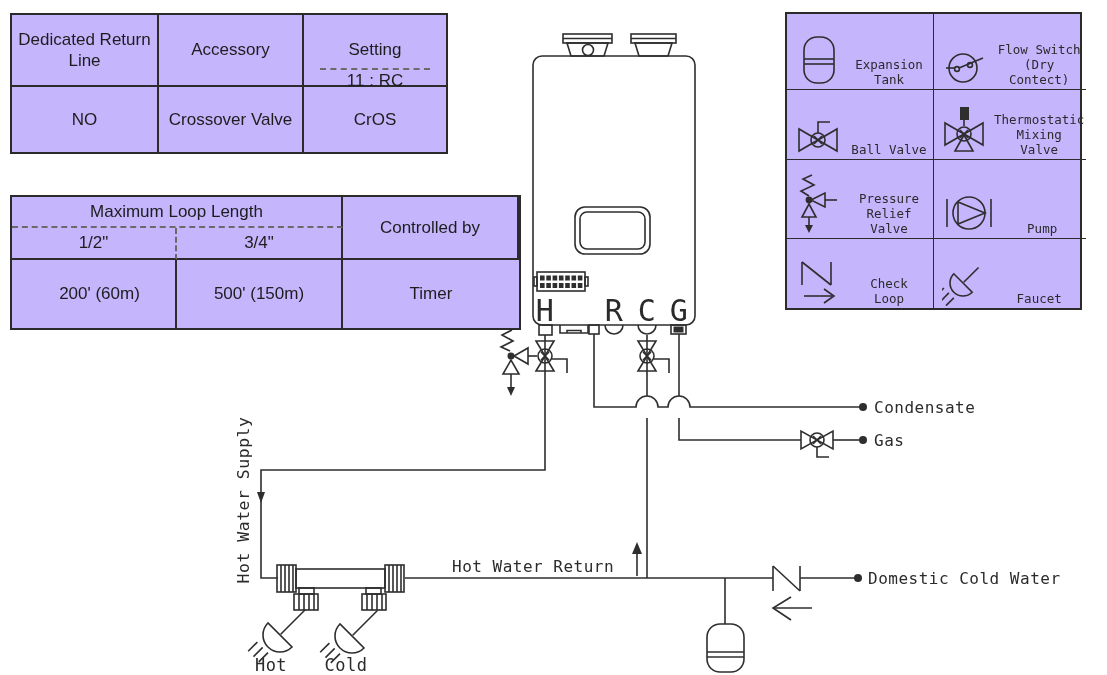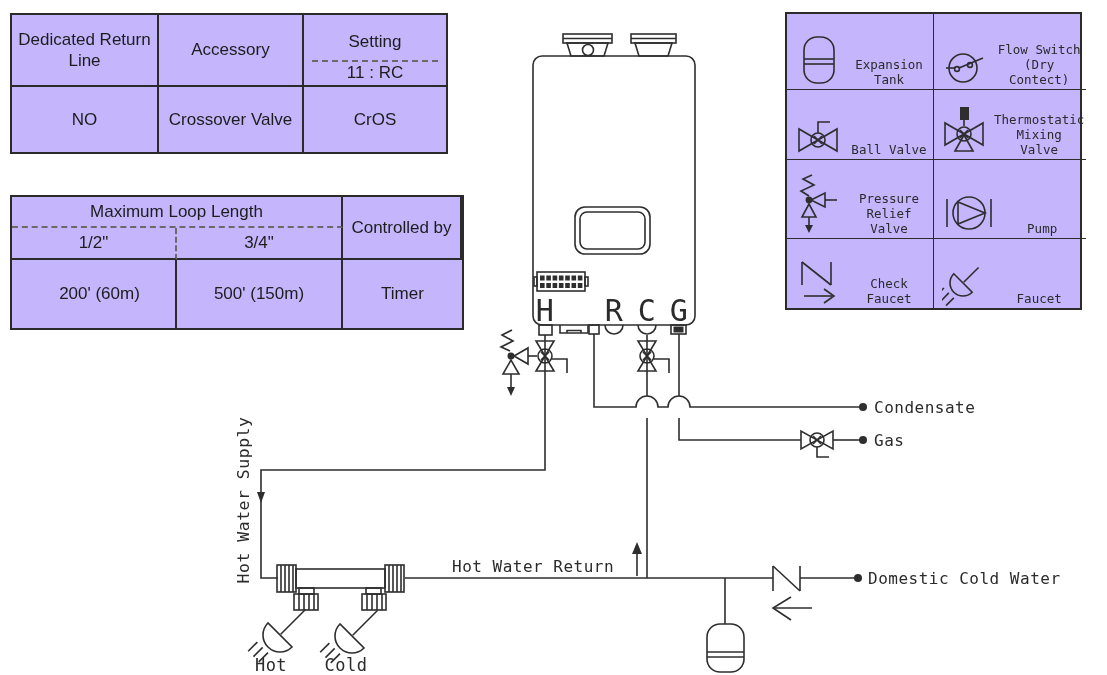--- a/index.html
+++ b/index.html
@@ -5,25 +5,25 @@
   html,body{margin:0;padding:0;background:#ffffff;}
   body{width:1107px;height:675px;position:relative;font-family:"Liberation Sans",sans-serif;color:#1d1d1d;}
   .abs{position:absolute;}
   
   .tbl{position:absolute;border:2px solid #2b2b2b;background:#c4b5fd;box-sizing:border-box;display:grid;}
   .cell{border-right:2px solid #2b2b2b;border-bottom:2px solid #2b2b2b;display:flex;align-items:center;justify-content:center;text-align:center;font-size:17px;line-height:1.25;box-sizing:border-box;padding:2px 4px;}
   .cell.last-col{border-right:none;}
   .cell.last-row{border-bottom:none;}
   
   #accessory-table{left:10px;top:13px;width:438px;height:141px;grid-template-columns:147px 145px 1fr;grid-template-rows:72px 1fr;}
-  .split-cell{display:flex;flex-direction:column;align-items:stretch;justify-content:stretch;padding:8px;}
+  .split-cell{display:flex;flex-direction:column;align-items:stretch;justify-content:stretch;padding:16px;}
   .split-top{flex:0 0 37px;display:flex;align-items:center;justify-content:center;border-bottom:2px dashed #6a6a6a;}
   .split-bottom{flex:1;display:flex;align-items:center;justify-content:center;}
   
-  #loop-table{left:10px;top:195px;width:454px;height:135px;grid-template-columns:165px 166px 1fr;grid-template-rows:31px 32px 1fr;}
+  #loop-table{left:10px;top:195px;width:511px;height:135px;grid-template-columns:165px 166px 1fr;grid-template-rows:31px 32px 1fr;}
   .dash-b{border-bottom:2px dashed #6a6a6a !important;}
   .dash-r{border-right:2px dashed #6a6a6a !important;}
   
   #legend{left:785px;top:12px;width:297px;height:298px;grid-template-columns:147px 1fr;grid-template-rows:76px 70px 79px 1fr;}
   .lcell{border-right:1.5px solid #2b2b2b;border-bottom:1.5px solid #2b2b2b;display:flex;align-items:flex-end;box-sizing:border-box;padding:2px 2px 2px 6px;gap:2px;}
   .lcell .sym{flex:0 0 52px;display:flex;align-items:center;justify-content:center;}
   .lcell .lbl{flex:1;text-align:center;font-family:"DejaVu Sans Mono",monospace;font-size:12.5px;line-height:1.2;white-space:pre-line;color:#2b2b2b;}
   .lcell.lc-r{border-right:none;}
   .lcell.lc-b{border-bottom:none;}
   svg{display:block;}
@@ -140,21 +140,21 @@
     <span class="sym">
       <svg width="48" height="48" viewBox="0 0 48 48">
           <line class="stroke" x1="7" y1="4" x2="7" y2="27"></line>
           <line class="stroke" x1="36" y1="4" x2="36" y2="27"></line>
           <line class="stroke" x1="7" y1="4" x2="36" y2="27"></line>
           <line class="stroke" x1="9" y1="38" x2="37" y2="38"></line>
           <path class="stroke" d="M29,31 L39,38 L29,45"></path>
         </svg>
     </span>
     <span class="lbl">Check
-Faucet</span>
+Loop</span>
   </div>
   <div class="lcell lc-r lc-b">
     <span class="sym">
       <svg width="48" height="48" viewBox="0 0 48 48">
           <g transform="translate(21,25) rotate(45)">
             <path class="stroke" d="M-13,0 A13,13 0 0 0 13,0 Z"></path>
             <line class="stroke" x1="0" y1="-1" x2="0" y2="-22"></line>
             <line class="stroke" x1="-10" y1="17" x2="-10" y2="28"></line>
             <line class="stroke" x1="-3" y1="17" x2="-3" y2="28"></line>
             <line class="stroke" x1="4" y1="17" x2="4" y2="28"></line>

